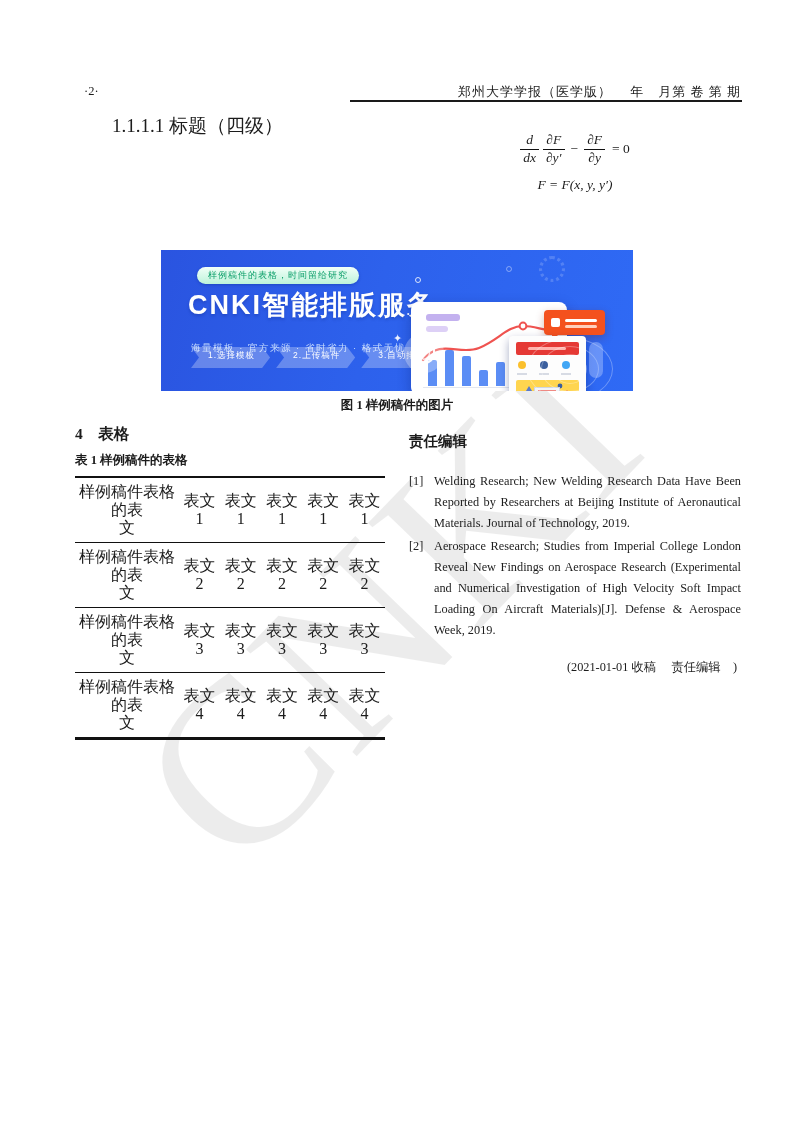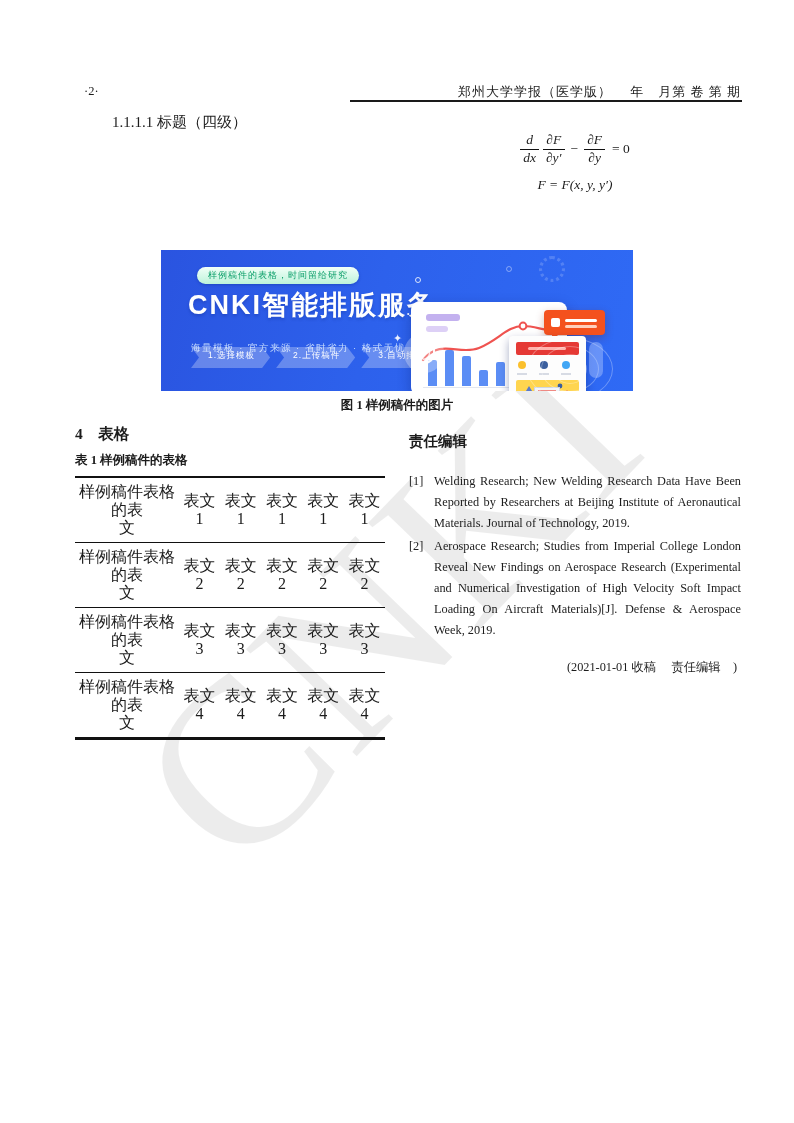--- a/index.html
+++ b/index.html
@@ -19,21 +19,21 @@
 
   
   .page-num { position:absolute; left:84px; top:84px; font-size:12.5px; z-index:2; }
   .journal-head {
     position:absolute; right:53px; top:83px; font-size:13px; letter-spacing:1px; z-index:2;
   }
   .header-rule { position:absolute; left:350px; right:52px; top:100px; height:2px; background:#1a1a1a; z-index:2; }
 
   
   .col-left { position:absolute; left:85px; top:113px; width:299px; z-index:2; }
-  .h4 { font-size:15px; font-weight:normal; padding-left:27px; margin-bottom:3px; }
+  .h4 { font-size:19px; font-weight:normal; padding-left:27px; margin-bottom:3px; }
   .body-text { font-size:13.5px; line-height:25px; text-align:justify; text-indent:2em; }
 
   
   .col-right { position:absolute; left:409px; top:112px; width:332px; z-index:2; }
   .sec-head { font-size:15.5px; font-weight:bold; }
   .eq-wrap { text-align:center; margin-top:20px; font-size:13.5px; }
   .eq { display:inline-flex; align-items:center; gap:4px; font-style:italic; }
   .frac { display:inline-block; text-align:center; vertical-align:middle; line-height:1.15; }
   .fn { display:block; border-bottom:1px solid #111; padding:0 3px 1px; }
   .fd { display:block; padding:0 3px; }

